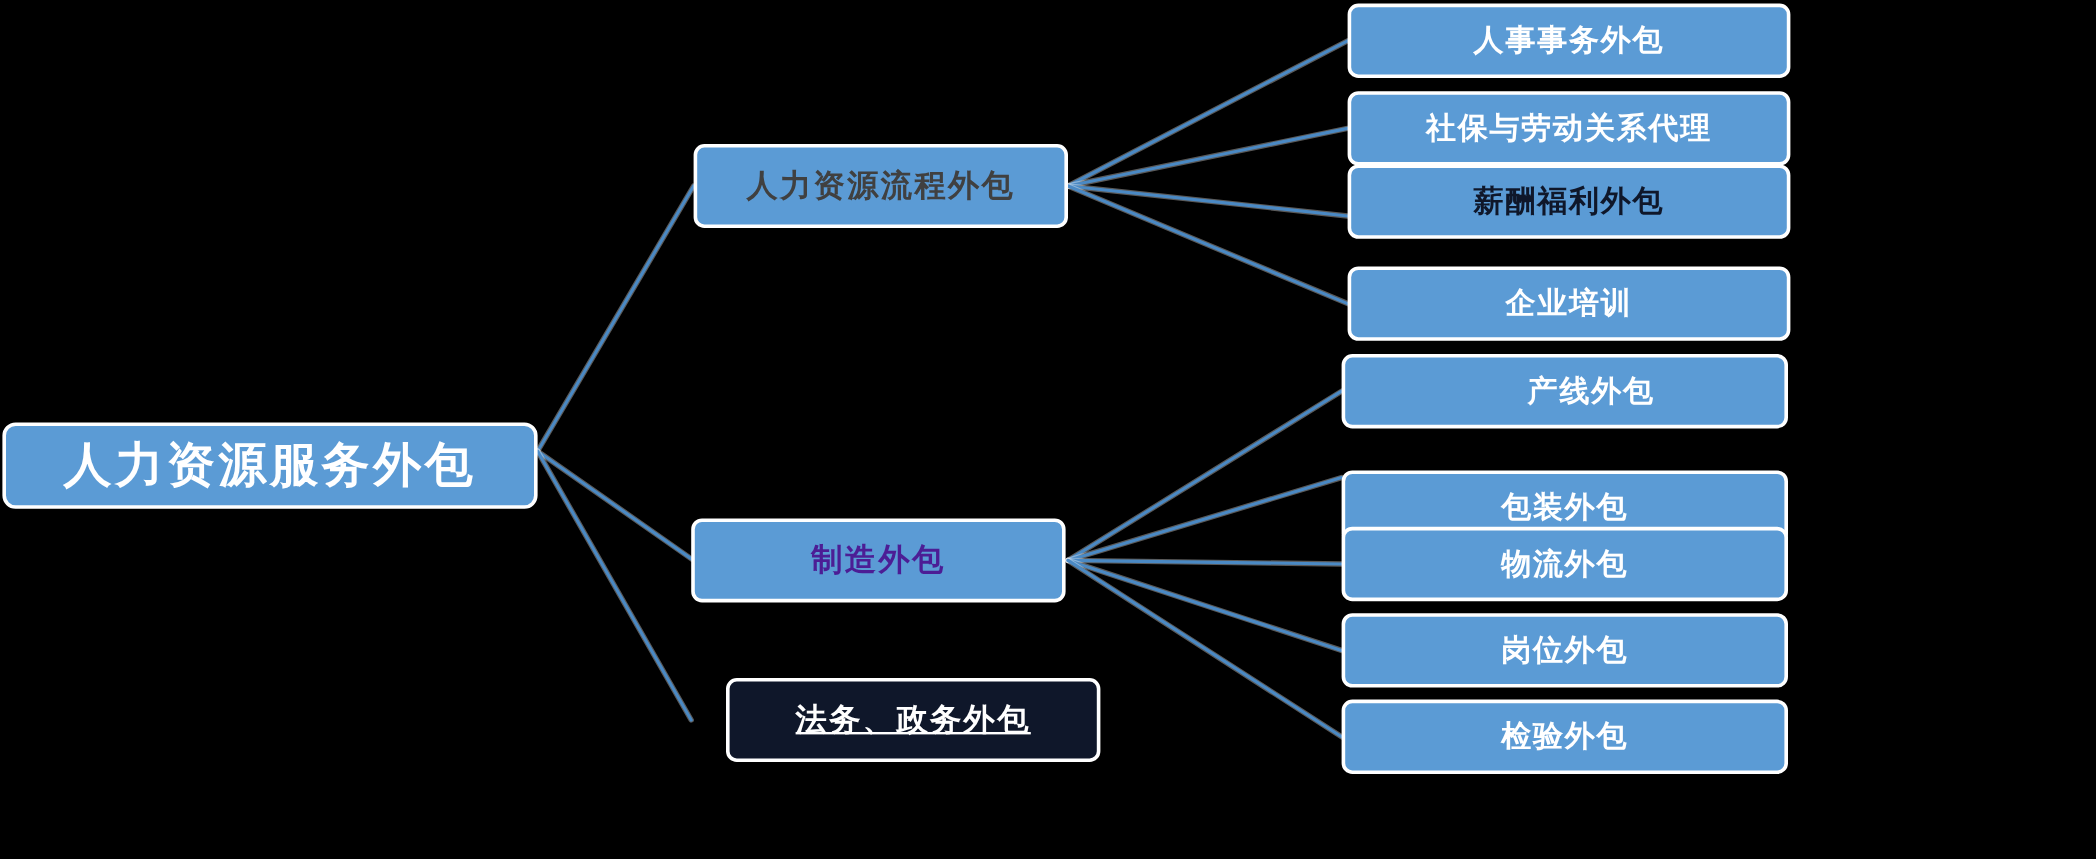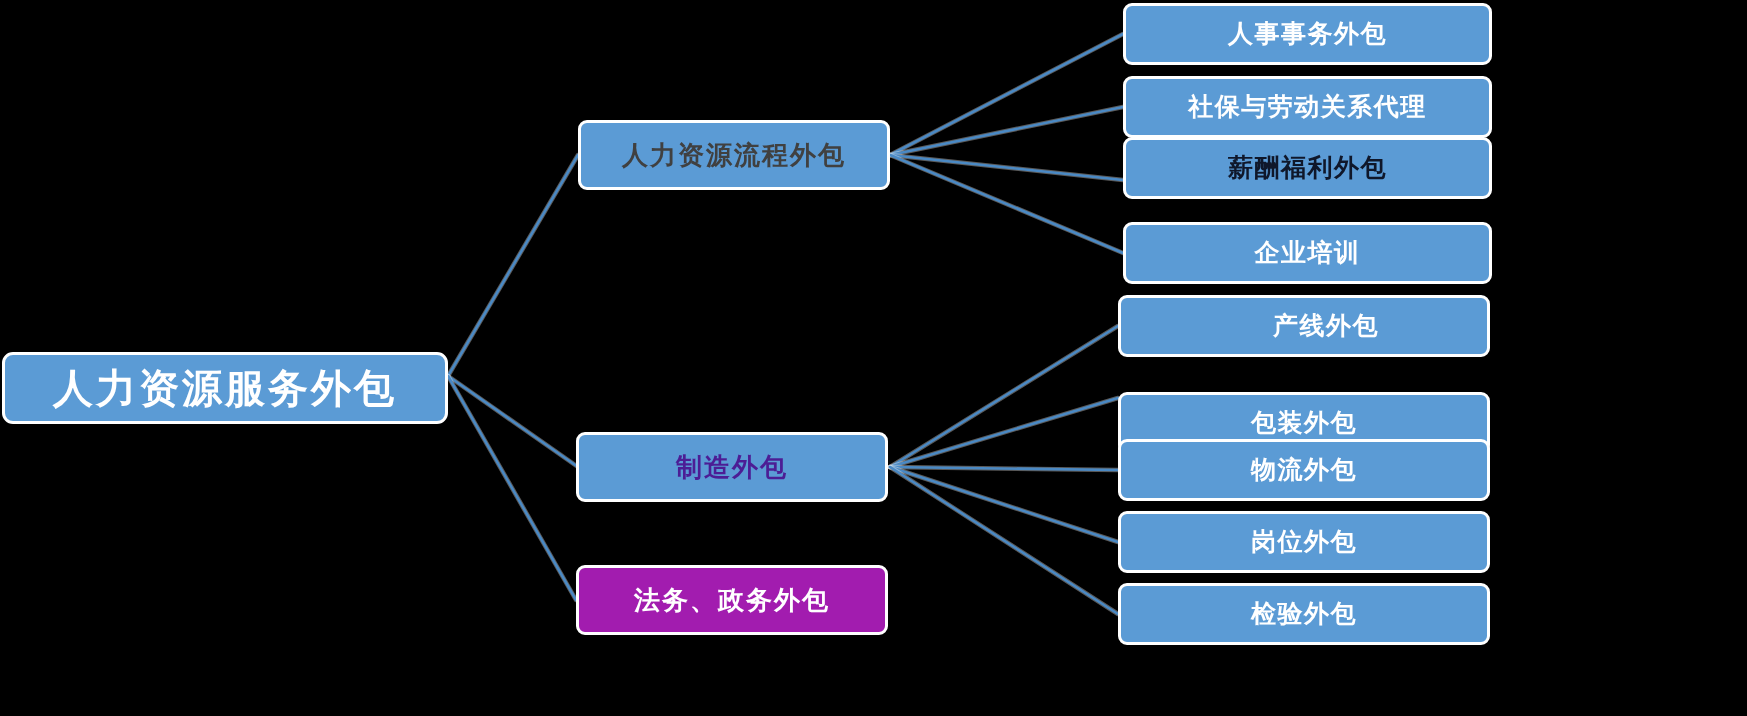--- a/index.html
+++ b/index.html
@@ -120,17 +120,17 @@
   <div class="node node-leaf" style="left: 1118px; top: 439px; width: 372px; height: 62px; background: rgb(91, 155, 213); border-color: rgb(255, 255, 255); color: rgb(255, 255, 255); text-align: right;">
     <span>物流外包</span>
   </div>
   <div class="node node-leaf" style="left: 1118px; top: 511px; width: 372px; height: 62px; background: rgb(91, 155, 213); border-color: rgb(255, 255, 255); color: rgb(255, 255, 255);">
     <span>岗位外包</span>
   </div>
   <div class="node node-leaf" style="left: 1118px; top: 583px; width: 372px; height: 62px; background: rgb(91, 155, 213); border-color: rgb(255, 255, 255); color: rgb(255, 255, 255);">
     <span>检验外包</span>
   </div>
 
-  <div class="node node-branch" style="left: 576px; top: 565px; width: 312px; height: 70px; background: #a21caf; border-color: rgb(255, 255, 255); color: rgb(255, 255, 255);">
+  <div class="node node-branch" style="left: 605px; top: 565px; width: 312px; height: 70px; background: #0f172a; border-color: rgb(255, 255, 255); color: rgb(255, 255, 255); text-decoration: underline;">
     <span>法务、政务外包</span>
   </div>
 
 </div>
 
 </body></html>

